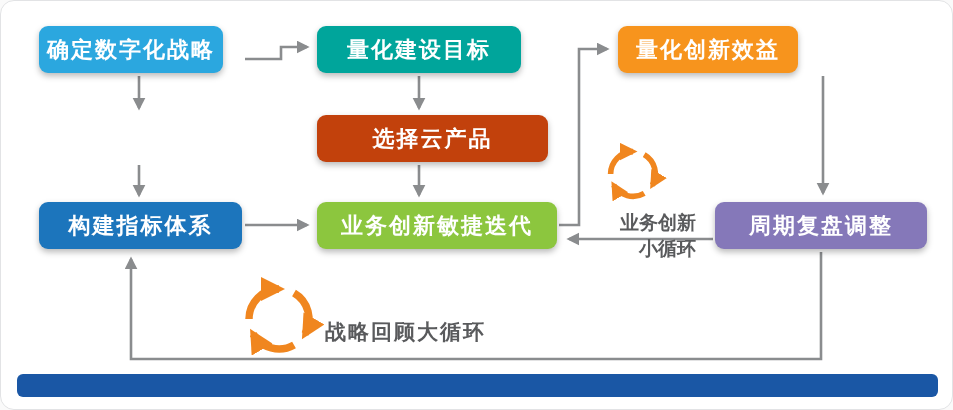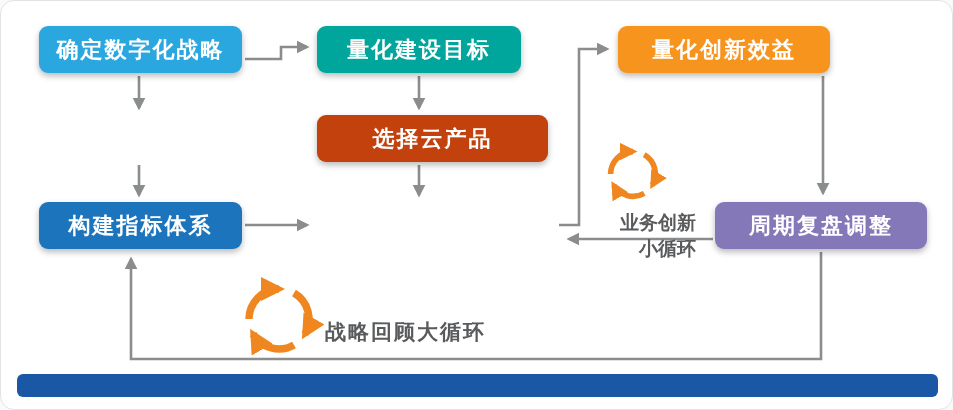--- a/index.html
+++ b/index.html
@@ -63,31 +63,32 @@
       <path d="M-20,0 A20,20 0 0 1 0,-20" marker-end="url(#ah-orange)"></path>
     </g>
 
     <g class="cycle" transform="translate(278,318) scale(1.5)">
       <path d="M10,-17.3 A20,20 0 0 1 17.3,10" marker-end="url(#ah-orange)"></path>
       <path d="M10,17.3 A20,20 0 0 1 -17.3,10" marker-end="url(#ah-orange)"></path>
       <path d="M-20,0 A20,20 0 0 1 0,-20" marker-end="url(#ah-orange)"></path>
     </g>
   </svg>
 
-  <div class="box" style="left: 38px; top: 25px; width: 203px; background: rgb(43, 167, 223);">确定数字化战略</div>
+  <div class="box" style="left: 38px; top: 25px; width: 184px; background: rgb(43, 167, 223);">确定数字化战略</div>
 
 
   <div class="box" style="left: 38px; top: 201px; width: 203px; background: rgb(28, 117, 188);">构建指标体系</div>
 
   <div class="box" style="left: 316px; top: 25px; width: 204px; background: rgb(0, 165, 155);">量化建设目标</div>
 
   <div class="box" style="left: 316px; top: 114px; width: 231px; background: #c2410c;">选择云产品</div>
 
+  <div class="box" style="left: 316px; top: 201px; width: 240px; background: rgb(140, 198, 62);">业务创新敏捷迭代</div>
 
-  <div class="box" style="left: 617px; top: 25px; width: 212px; background: rgb(247, 148, 29);">量化创新效益</div>
+  <div class="box" style="left: 617px; top: 25px; width: 180px; background: rgb(247, 148, 29);">量化创新效益</div>
 
   <div class="box" style="left: 714px; top: 201px; width: 212px; background: rgb(133, 120, 185);">周期复盘调整</div>
 
   <div class="note note-small">
     <div>业务创新</div>
     <div>小循环</div>
   </div>
 
   <div class="note note-big">战略回顾大循环</div>
 

